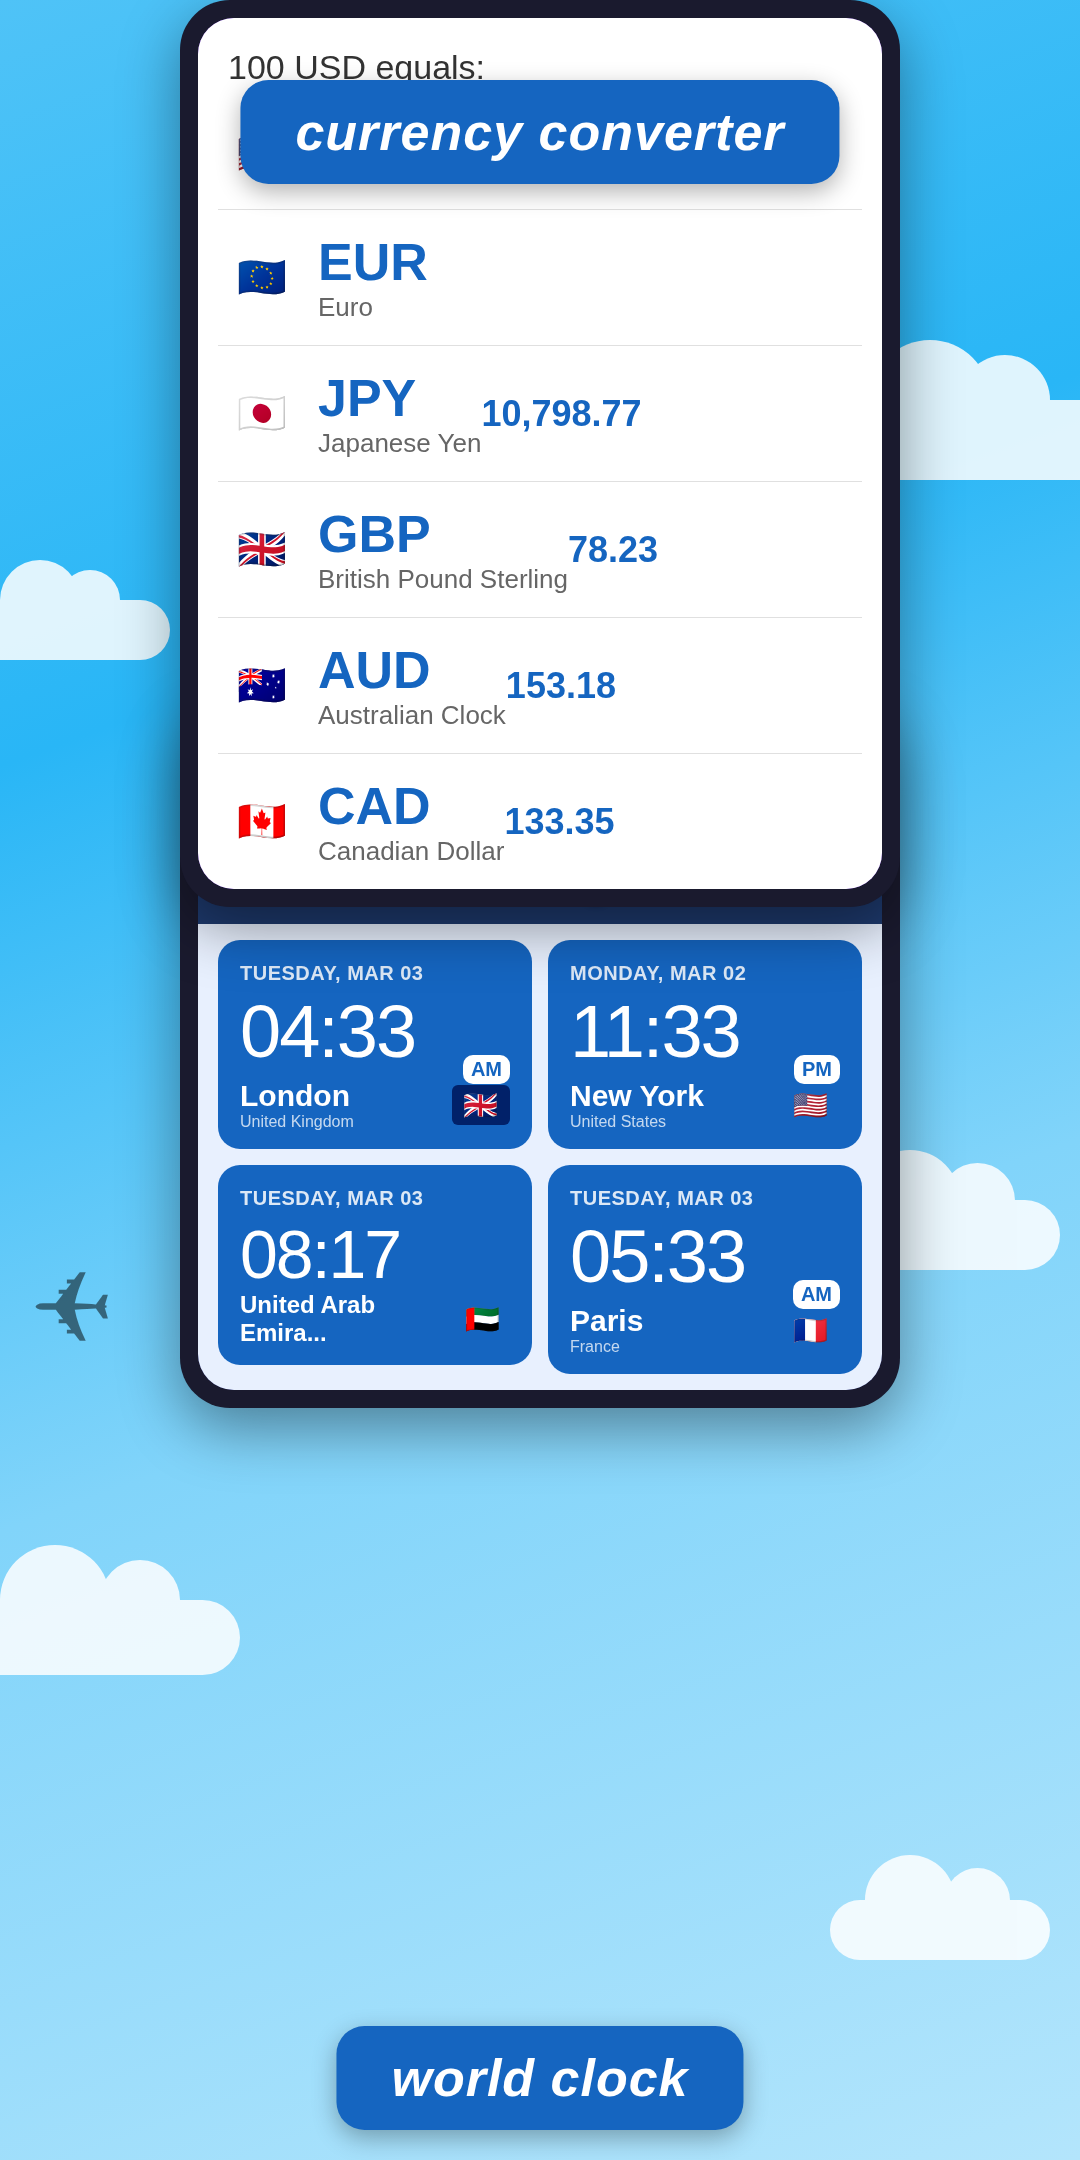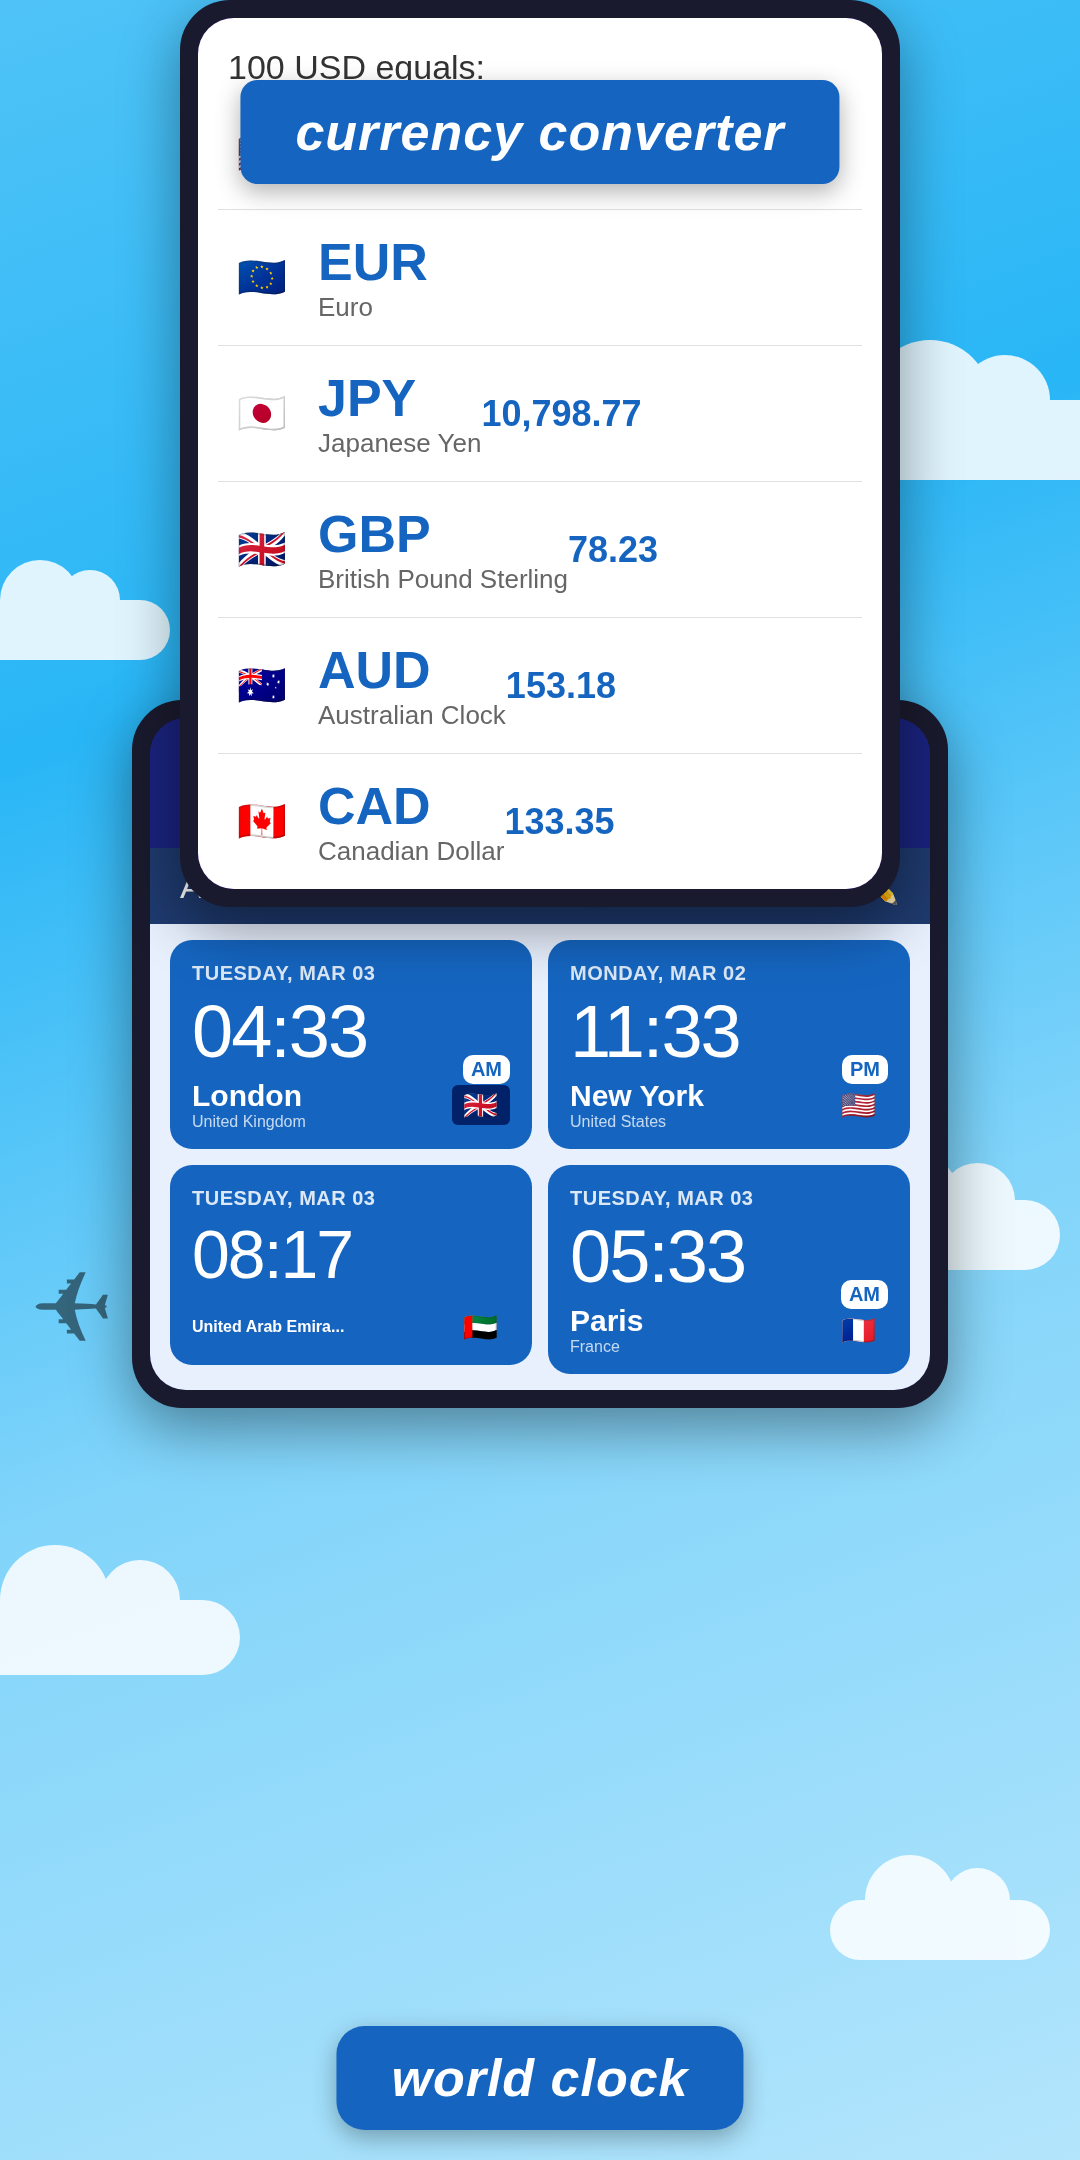--- a/index.html
+++ b/index.html
@@ -68,21 +68,21 @@
       overflow: hidden;
     }
 
     
     .currency-label-box {
       position: absolute;
       top: 80px;
       left: 50%;
       transform: translateX(-50%);
       background: #1565c0;
-      border-radius: 17px;
+      border-radius: 28px;
       padding: 22px 55px;
       z-index: 20;
       white-space: nowrap;
       box-shadow: 0 8px 25px rgba(0,0,0,0.3);
     }
     .currency-label-box span {
       color: white;
       font-size: 52px;
       font-weight: 900;
       font-style: italic;
@@ -144,21 +144,21 @@
     }
 
     .usd-row .currency-code { color: #1565c0; }
 
     
     .phone-bottom {
       position: absolute;
       top: 700px;
       left: 50%;
       transform: translateX(-50%);
-      width: 816px;
+      width: 720px;
       background: #1a1a2e;
       border-radius: 50px;
       overflow: hidden;
       box-shadow: 0 20px 60px rgba(0,0,0,0.4);
       z-index: 9;
     }
 
     .phone-bottom-inner {
       background: #1a237e;
       margin: 18px;
@@ -521,21 +521,21 @@
           </div>
           <div class="flag-badge flag-us"></div>
         </div>
       </div>
 
       <div class="clock-card-partial">
         <div class="clock-date">TUESDAY, MAR 03</div>
         <div class="clock-time" style="font-size:68px;">08:17</div>
         <div class="clock-city-row" style="position:absolute;bottom:18px;left:22px;right:22px;">
           <div>
-            <span class="clock-city" style="font-size:16px;text-align:right;">United Arab Emira...</span>
+            <span class="clock-city" style="font-size:24px;text-align:right;">United Arab Emira...</span>
           </div>
           <div class="flag-badge flag-uae"></div>
         </div>
       </div>
 
       <div class="clock-card">
         <div class="clock-date">TUESDAY, MAR 03</div>
         <div class="clock-time">05:33</div>
         <div class="ampm-badge">AM</div>
         <div class="clock-city-row">

